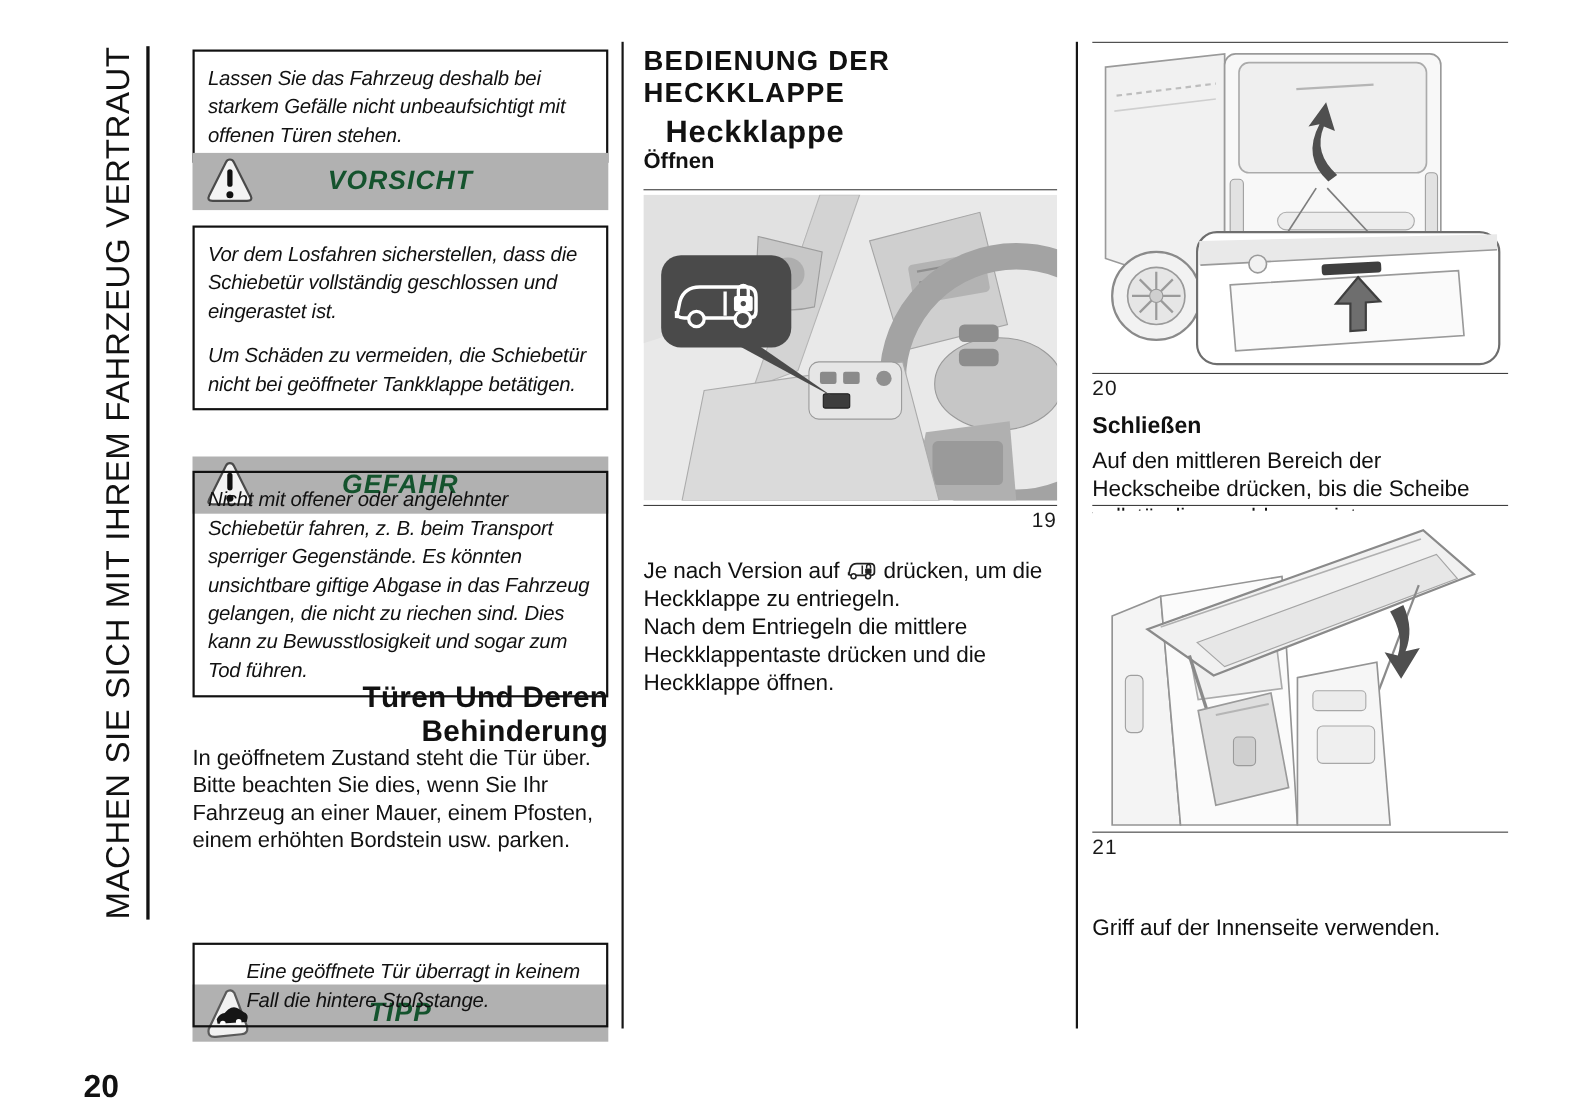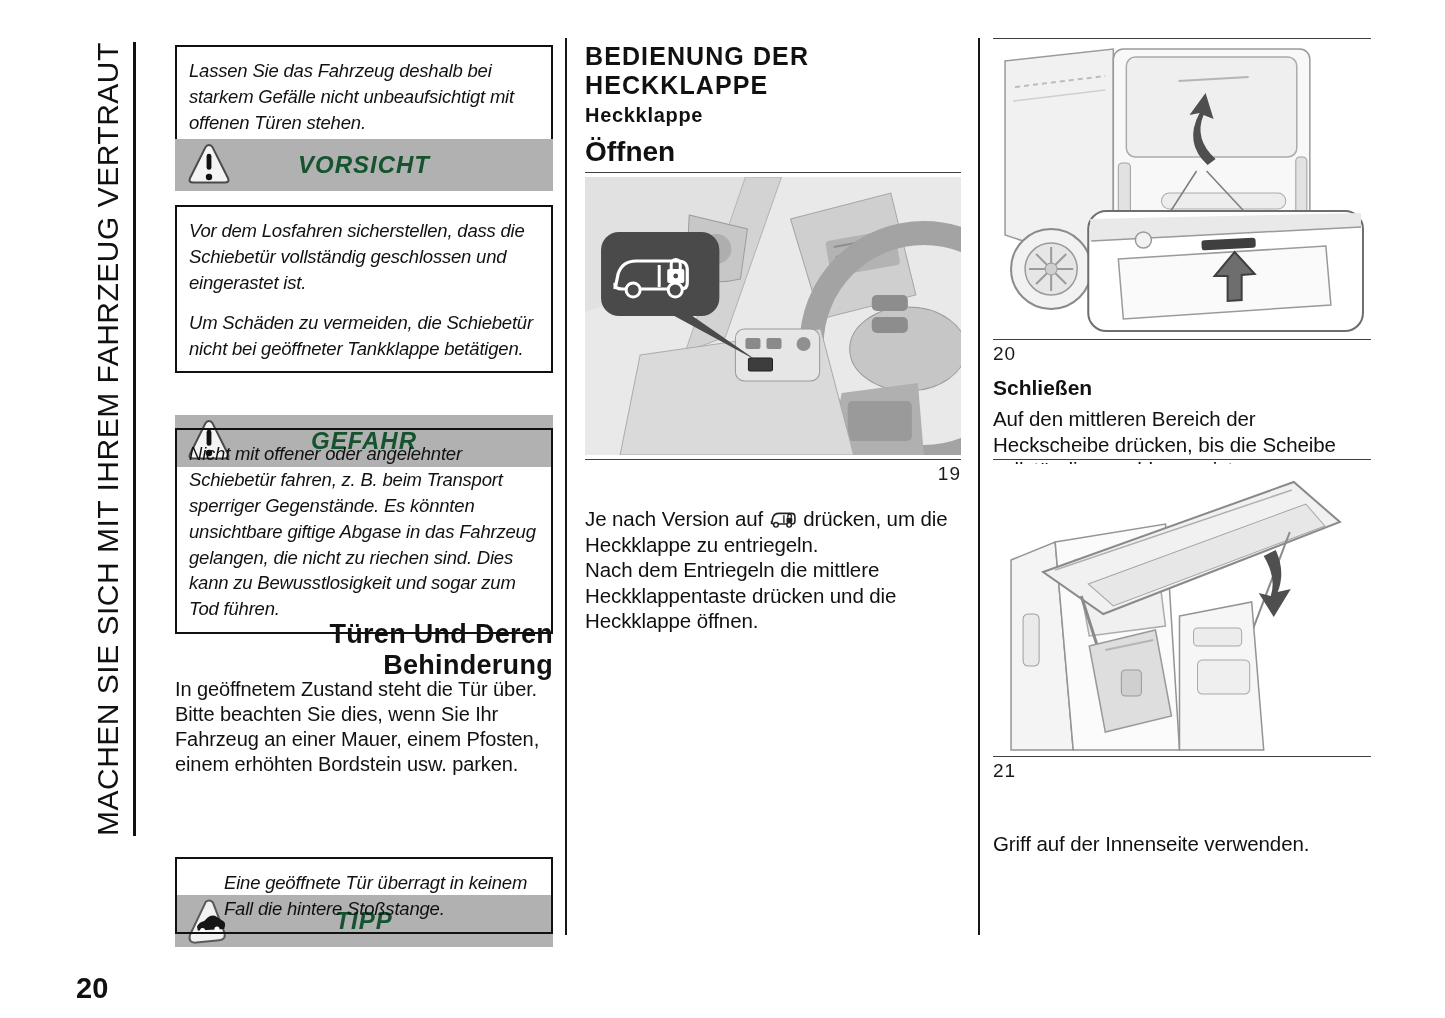--- a/index.html
+++ b/index.html
@@ -32,22 +32,22 @@
     font-size:24px;letter-spacing:1px;}
 
   .section-heading{font-size:27px;font-weight:900;line-height:1.13;letter-spacing:.3px;}
   .body-text{font-size:20px;line-height:25px;letter-spacing:-.1px;}
 
   
   .mblock{position:absolute;left:585px;width:376px;box-sizing:border-box;}
   .rblock{position:absolute;left:993px;width:378px;box-sizing:border-box;}
 
   .main-title{font-size:25px;font-weight:900;letter-spacing:1.1px;line-height:1.16;}
-  .sub-title{font-size:20px;font-weight:900;letter-spacing:.7px;}
-  .sub-heading{font-size:28px;font-weight:700;}
+  .sub-title{font-size:28px;font-weight:900;letter-spacing:.7px;margin-left:20px;}
+  .sub-heading{font-size:20px;font-weight:700;}
   .close-heading{font-size:21px;font-weight:700;}
 
   .figure .fig-rule{border-top:1.5px solid #3f3f3f;height:0;}
   .figure .fig-img{margin:4px 0;}
   .figure .fig-img svg{display:block;width:100%;height:100%;}
   .fig-caption{font-size:19px;color:#1a1a1a;letter-spacing:1px;margin-top:3px;}
 
   .para{font-size:20.5px;line-height:25.5px;letter-spacing:-.1px;}
   .inline-icon{vertical-align:-3px;margin:0 5px;}
 </style>

